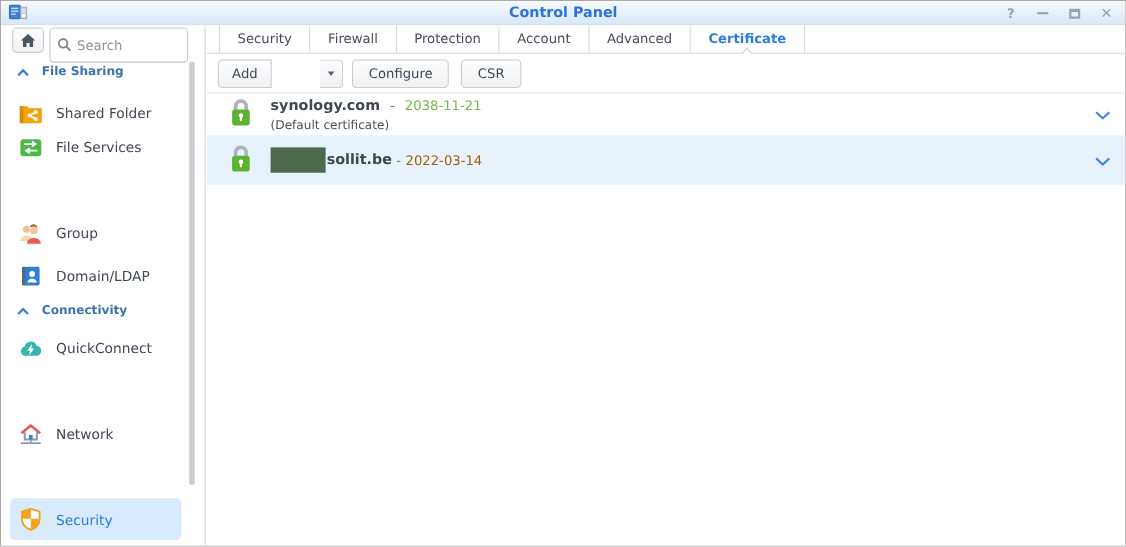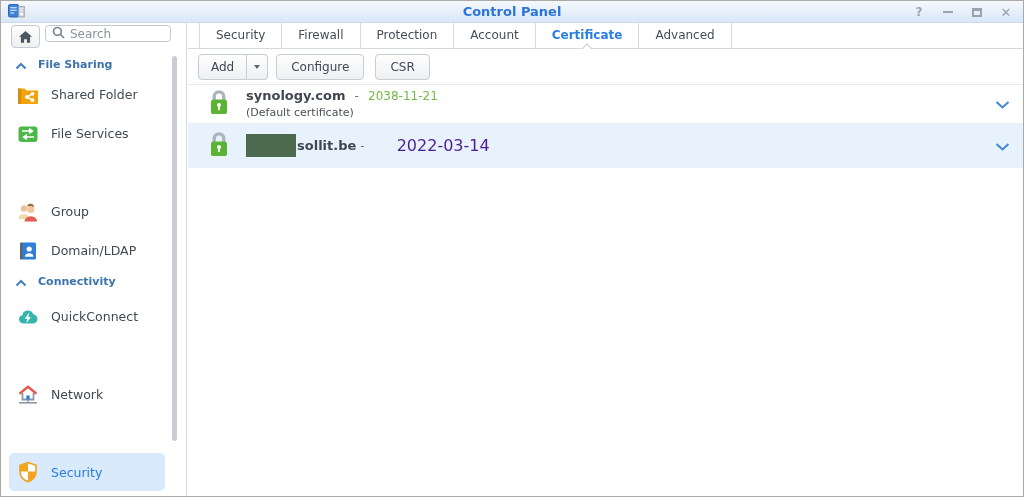--- a/index.html
+++ b/index.html
@@ -34,21 +34,21 @@
     position:absolute; top:22px; left:0; width:186px; bottom:0;
     background:#fff; border-right:1px solid #d6dade;
   }
   .home-btn {
     position:absolute; left:10px; top:2px; width:29px; height:23px;
     border:1px solid #c3c9cf; border-radius:4px;
     background:linear-gradient(#fdfdfd,#eef0f2);
     display:flex; align-items:center; justify-content:center; cursor:pointer;
   }
   .search-box {
-    position:absolute; left:44px; top:2px; width:126px; height:17px;
+    position:absolute; left:44px; top:2px; width:126px; height:32px;
     border:1px solid #c3c9cf; border-radius:4px; background:#fff;
     display:flex; align-items:center; padding:0 6px; gap:5px;
   }
   .search-box input {
     border:none; outline:none; width:100%; font-size:12px; color:#555;
     font-family:"DejaVu Sans", sans-serif; background:transparent;
   }
   .search-box input::placeholder { color:#8b939c; }
   .section-hd {
     position:absolute; left:14px; right:20px; height:22px;
@@ -91,33 +91,33 @@
     display:flex; align-items:center; padding-left:10px; gap:8px;
     border-bottom:1px solid #e8ecef; background:#fff;
   }
   .btn {
     height:26px; padding:0 14px; font-size:12px; color:#3f4956;
     border:1px solid #c6ccd2; border-radius:4px;
     background:linear-gradient(#fefefe,#eef0f2);
     display:inline-flex; align-items:center; cursor:pointer;
     font-family:"DejaVu Sans", sans-serif;
   }
-  .split { display:inline-flex; }
+  .split { display:inline-flex;gap:44px; }
   .split .btn.main-part { border-radius:4px 0 0 4px; padding:0 12px; }
   .split .btn.arrow-part { border-radius:0 4px 4px 0; border-left:none; padding:0 7px; }
   .caret { width:0; height:0; border-left:3.5px solid transparent; border-right:3.5px solid transparent; border-top:4.5px solid #5a6472; }
 
   .cert-row { position:absolute; left:0; right:0; cursor:pointer; }
   .cert-row.selected { background:#e8f2fc; }
   .row-lock { position:absolute; left:20px; top:50%; transform:translateY(-50%); }
   .row-body { position:absolute; left:58px; top:0; bottom:0; right:40px; }
   .cert-name { font-size:13px; font-weight:bold; color:#3f4752; }
   .cert-sep { font-size:12px; color:#6b737d; margin:0 4px; }
   .date-green { font-size:12px; color:#71ba45; }
-  .date-orange { font-size:16px; color:#4c1d95;margin-left:28px; }
+  .date-orange { font-size:12px; color:#a16207; }
   .cert-note { font-size:11px; color:#49515a; margin-top:2px; }
   .redaction { display:inline-block; width:50px; height:23px; background:#4d6a4e; vertical-align:middle; margin-right:1px; }
   .row-chevron { position:absolute; right:13px; top:50%; transform:translateY(-50%); cursor:pointer; }
   .v-center { display:flex; align-items:center; height:100%; }
   .line1 { margin-top:2px; line-height:16px; }
 </style>
 </head>
 <body>
 
 <div id="app">
@@ -170,21 +170,21 @@
 
     <div class="section-hd" style="top:30px">
       <span>
         <svg width="12" height="8" viewBox="0 0 12 8">
             <polyline points="1.5,6.5 6,2 10.5,6.5" stroke="#3f7fc1" stroke-width="2" fill="none"></polyline>
           </svg>
       </span>
       <span class="lbl">File Sharing</span>
     </div>
 
-    <div class="side-item" style="top:52px">
+    <div class="side-item" style="top:60px">
       <span class="icn">
         <svg width="22" height="22" viewBox="0 0 22 22">
           <path d="M1 4.5 h6.5 l2 2 H21 v12 a1.5 1.5 0 0 1 -1.5 1.5 h-17 A1.5 1.5 0 0 1 1 18.5 Z" fill="#f0a30a"></path>
           <rect x="1" y="4.5" width="3.2" height="15.5" fill="#d88c08"></rect>
           <g stroke="#fff" stroke-width="1.5">
             <line x1="10" y1="13" x2="15.5" y2="9.8"></line>
               <line x1="10" y1="13" x2="15.5" y2="16.2"></line>
           </g>
           <circle cx="10" cy="13" r="1.9" fill="#fff"></circle>
             <circle cx="15.5" cy="9.8" r="1.9" fill="#fff"></circle>
@@ -279,25 +279,25 @@
     <div class="scroll-thumb"></div>
   </div>
 
   <div class="main">
 
     <div class="tabbar">
       <span class="tab">Security</span>
       <span class="tab">Firewall</span>
       <span class="tab">Protection</span>
       <span class="tab">Account</span>
+      <span class="tab">Advanced</span>
       <span class="tab active">
         <span>Certificate</span>
         <span class="notch"></span>
       </span>
-      <span class="tab">Advanced</span>
     </div>
 
     <div class="toolbar">
       <span class="split">
         <button class="btn main-part">Add</button>
         <button class="btn arrow-part">
             <span class="caret"></span>
           </button>
       </span>
       <button class="btn">Configure</button>

